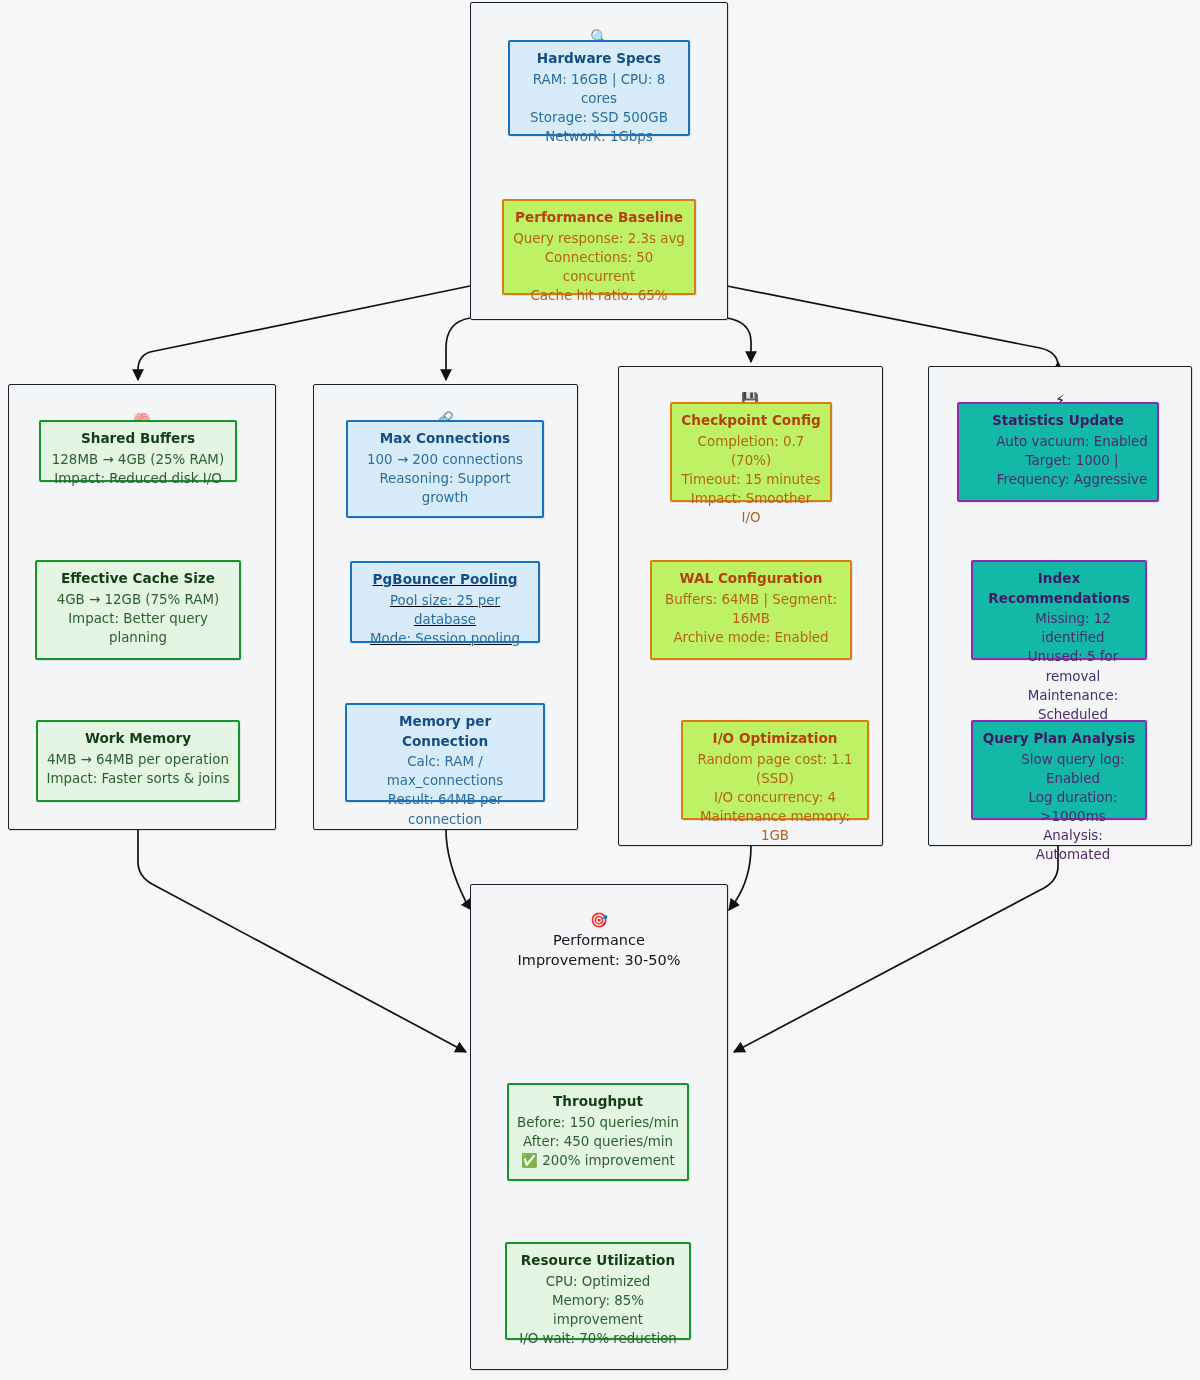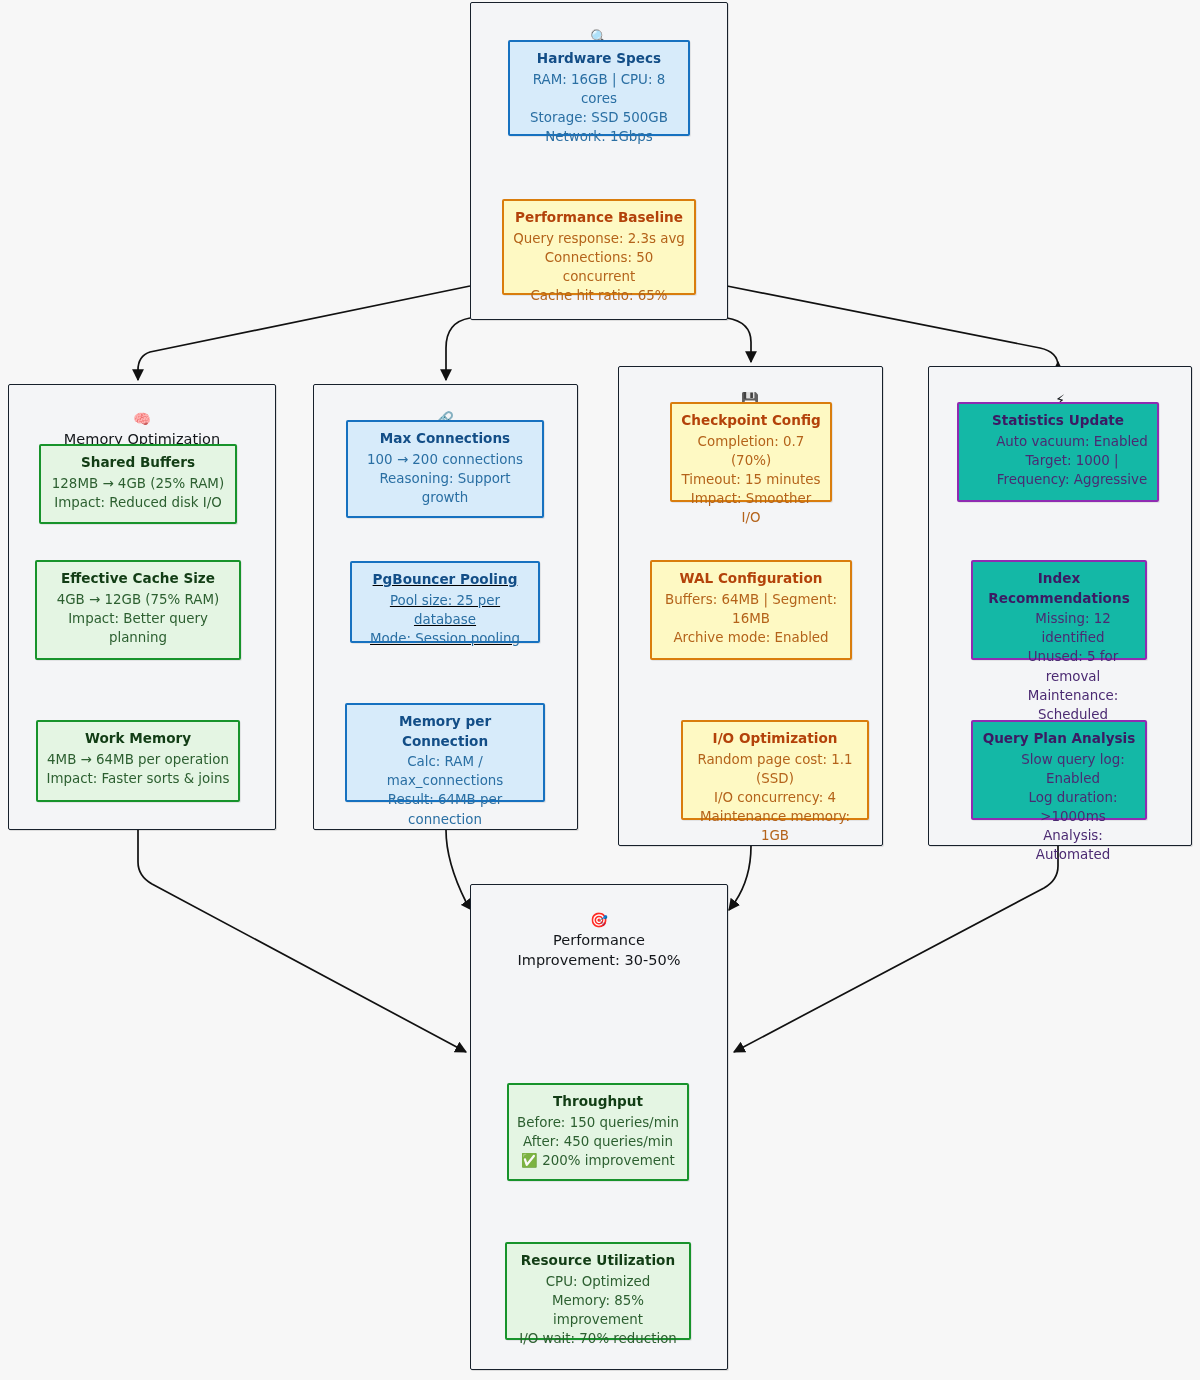--- a/index.html
+++ b/index.html
@@ -67,21 +67,21 @@
   }
   .node .line {
     font-size: 13.4px;
     line-height: 1.42;
   }
   
   .n-blue   { background:#d7ebfa; border-color:#1671c0; }
   .n-blue .title { color:#134e87; }
   .n-blue .line  { color:#2a6fa3; }
 
-  .n-orange { background:#fef9c3; border-color:#d97d0d; }
+  .n-orange { background:#bef264; border-color:#d97d0d; }
   .n-orange .title { color:#b3420a; }
   .n-orange .line  { color:#b4631a; }
 
   .n-green  { background:#e4f5e3; border-color:#17932b; }
   .n-green .title { color:#123d15; }
   .n-green .line  { color:#2c5f30; }
 
   .n-purple { background:#14b8a6; border-color:#8f2bb2; }
   .n-purple .title { color:#3c1a63; }
   .n-purple .line  { color:#4b2a72;margin-left:28px; }
@@ -150,21 +150,21 @@
     <div class="line">Connections: 50 concurrent</div>
     <div class="line">Cache hit ratio: 65%</div>
   </div>
 
   <div class="cluster" style="left:8px; top:384px; width:268px; height:446px;"></div>
   <div class="cluster-title" style="left:8px; top:389px; width:268px;">
     <span class="emoji">🧠</span>
     <span>Memory Optimization</span>
   </div>
 
-  <div class="node n-green" style="left:39px; top:420px; width:198px; height:80px;margin-top:24px;">
+  <div class="node n-green" style="left:39px; top:420px; width:198px; height:62px;">
     <div class="title">Shared Buffers</div>
     <div class="line">128MB → 4GB (25% RAM)</div>
     <div class="line">Impact: Reduced disk I/O</div>
   </div>
 
   <div class="node n-green" style="left:35px; top:560px; width:206px; height:100px;">
     <div class="title">Effective Cache Size</div>
     <div class="line">4GB → 12GB (75% RAM)</div>
     <div class="line">Impact: Better query planning</div>
   </div>

